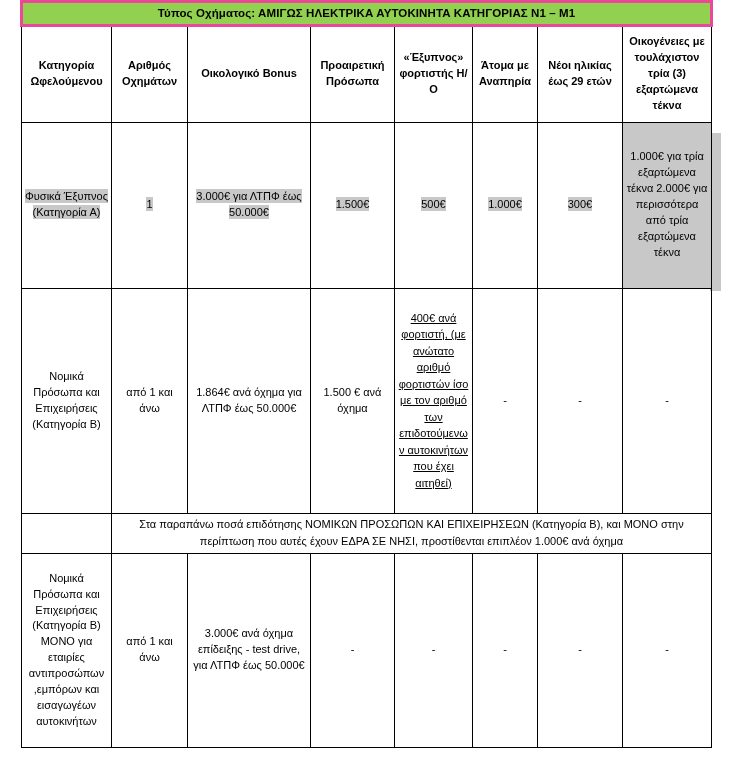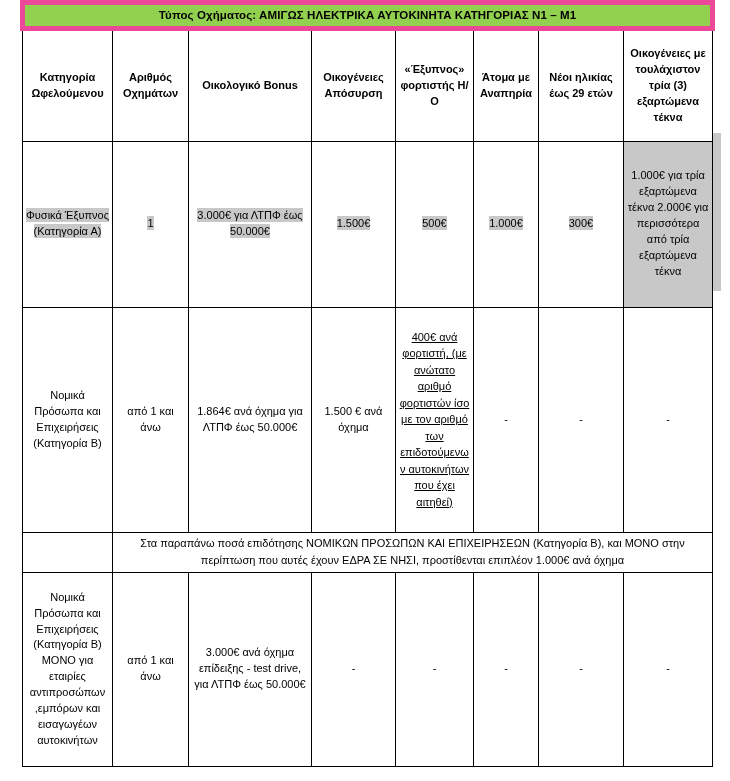--- a/index.html
+++ b/index.html
@@ -46,31 +46,31 @@
     padding: 2px 3px;
     box-sizing: border-box;
     word-wrap: break-word;
     overflow-wrap: break-word;
     font-weight: normal;
   }
 
   
   tr.banner-row td {
     background: #92d050;
-    border: 5px solid #ec4899;
+    border: 3px solid #ec4899;
     height: 20px;
     padding: 2px 4px;
     font-weight: bold;
     font-size: 11.5px;
     letter-spacing: 0.1px;
   }
 
   
   tr.head-row td {
-    height: 113px;
+    height: 97px;
     font-weight: bold;
     font-size: 11px;
     background: #ffffff;
     padding: 3px 4px;
   }
 
   
   tr.row-natural td { height: 166px; margin-top: 36px; }
   tr.row-legal   td { height: 225px; }
   tr.row-note    td { height: 40px; }
@@ -141,21 +141,21 @@
       <tbody>
 
         <tr class="banner-row">
           <td colspan="8">Τύπος Οχήματος: ΑΜΙΓΩΣ ΗΛΕΚΤΡΙΚΑ ΑΥΤΟΚΙΝΗΤΑ ΚΑΤΗΓΟΡΙΑΣ Ν1 – Μ1</td>
         </tr>
 
         <tr class="head-row">
           <td>Κατηγορία Ωφελούμενου</td>
           <td>Αριθμός Οχημάτων</td>
           <td>Οικολογικό Bonus</td>
-          <td>Οικογένειες Απόσυρση</td>
+          <td>Προαιρετική Πρόσωπα</td>
           <td>«Έξυπνος» φορτιστής Η/Ο</td>
           <td>Άτομα με Αναπηρία</td>
           <td>Νέοι ηλικίας έως 29 ετών</td>
           <td>Οικογένειες με τουλάχιστον τρία (3) εξαρτώμενα τέκνα</td>
         </tr>
 
         <tr class="row-natural">
           <td><span class="sel">Φυσικά Έξυπνος (Κατηγορία Α)</span></td>
           <td><span class="sel">1</span></td>
           <td><span class="sel">3.000€ για ΛΤΠΦ έως 50.000€</span></td>

